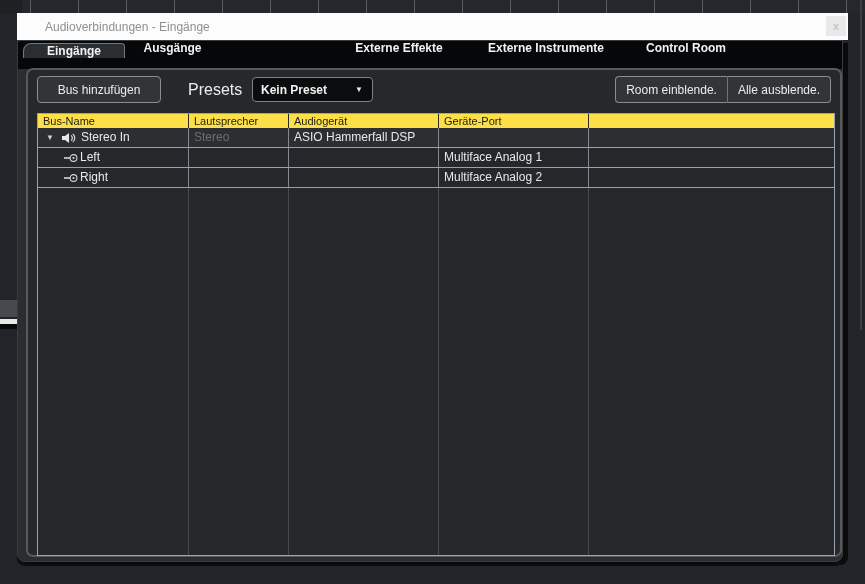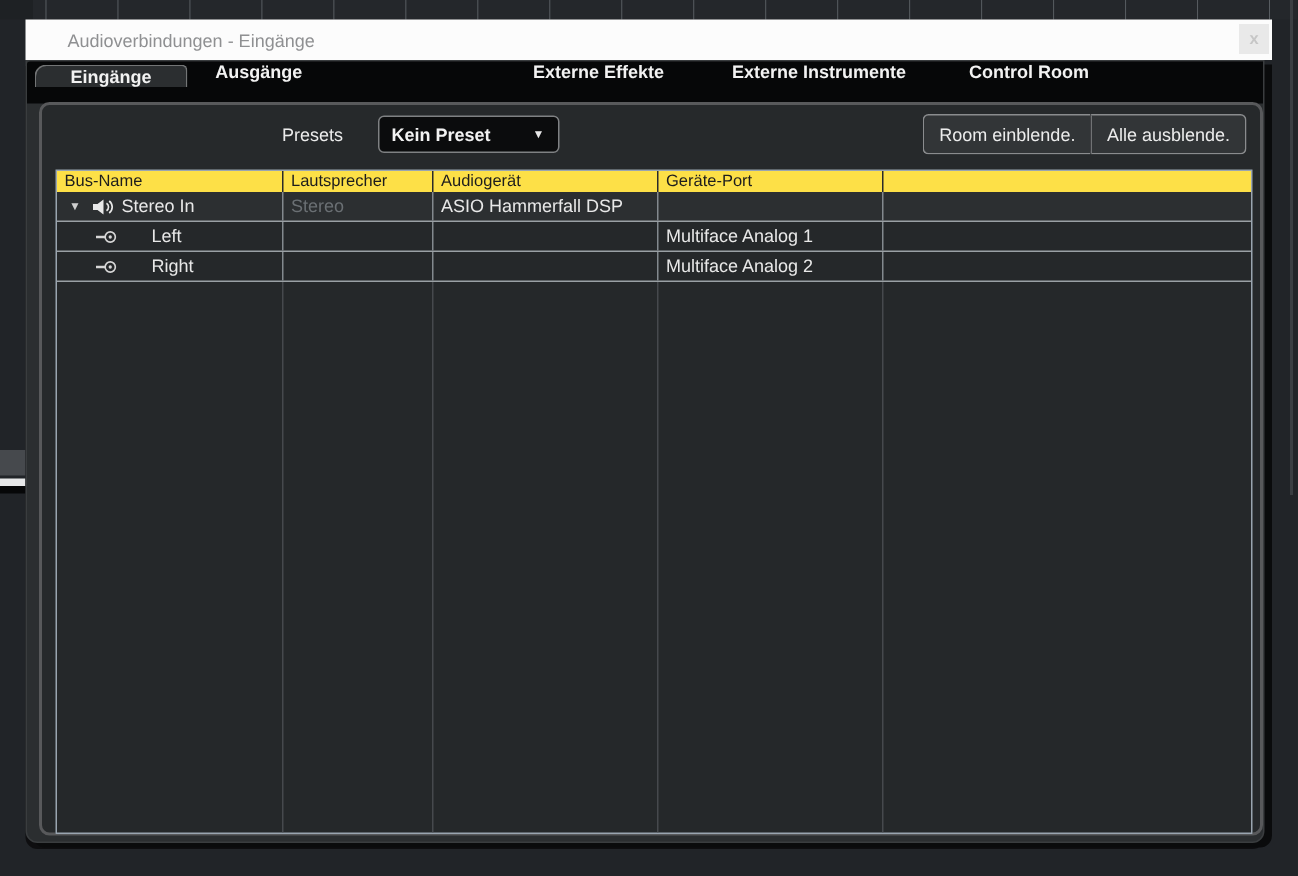--- a/index.html
+++ b/index.html
@@ -64,21 +64,21 @@
     background:#26292b;border:2px solid #58595b;border-radius:7px;box-sizing:border-box;
   }
   
   .btn{
     background:#323537;border:1px solid #8a8c8e;border-radius:4px;
     color:#ececec;font-size:12px;display:flex;align-items:center;justify-content:center;
     box-sizing:border-box;cursor:default;
   }
   .add-bus{position:absolute;left:9px;top:6px;width:124px;height:27px;}
   .presets-label{position:absolute;left:160px;top:6px;height:27px;display:flex;align-items:center;
-    color:#ececec;font-size:12px;}
+    color:#ececec;font-size:16px;}
   .preset-select{
     position:absolute;left:224px;top:7px;width:121px;height:25px;
     background:#0b0c0d;border:1px solid #7f8183;border-radius:4px;box-sizing:border-box;
     color:#f2f2f2;font-size:12px;font-weight:bold;
     display:flex;align-items:center;padding:0 8px;cursor:default;
   }
   .preset-arrow{position:absolute;right:9px;font-size:8px;color:#e8e8e8;}
   .seg-group{position:absolute;right:9px;top:6px;height:27px;display:flex;}
   .seg{height:27px;padding:0 10px;border-radius:0;border-right-width:0;}
   .seg.first{border-radius:4px 0 0 4px;}
@@ -99,21 +99,21 @@
     color:#e8e8e8;font-size:12px;line-height:19px;box-sizing:border-box;
     border-right:1px solid #83898e;overflow:hidden;white-space:nowrap;
     display:flex;align-items:center;
   }
   .c0{width:151px;} .c1{width:100px;} .c2{width:150px;} .c3{width:150px;} .c4{flex:1;border-right:none;}
   .row-bus{background:#2c2f31;}
   .dim{color:#6a6f73;}
   .cell-pad{padding-left:5px;}
   .expander{width:16px;text-align:center;color:#cfcfcf;font-size:8px;flex:none;}
   .busname-wrap{display:flex;align-items:center;gap:4px;padding-left:4px;}
-  .chan-wrap{display:flex;align-items:center;gap:23px;padding-left:26px;}
+  .chan-wrap{display:flex;align-items:center;gap:2px;padding-left:26px;}
   .icon-svg{flex:none;display:block;}
   .gridline{position:absolute;top:74px;bottom:0;width:1px;background:#46494d;}
   .gl1{left:150px;} .gl2{left:250px;} .gl3{left:400px;} .gl4{left:550px;}
 </style>
 </head>
 <body>
 
 <div class="ruler"></div>
 <div class="ruler-startblock"></div>
 <div class="bd-grayblock"></div>
@@ -134,20 +134,21 @@
       <div class="tab active">Eingänge</div>
       <div class="tab t1">Ausgänge</div>
       <div class="tab t2">Gruppen/FX</div>
       <div class="tab t3">Externe Effekte</div>
       <div class="tab t4">Externe Instrumente</div>
       <div class="tab t5">Control Room</div>
     </div>
 
     <div class="panel">
 
+      <div class="btn add-bus">Bus hinzufügen</div>
       <div class="presets-label">Presets</div>
       <div class="preset-select">
         <span>Kein Preset</span>
         <span class="preset-arrow">▼</span>
       </div>
       <div class="seg-group">
         <div class="btn seg first">Room einblende.</div>
         <div class="btn seg last">Alle ausblende.</div>
       </div>
 

